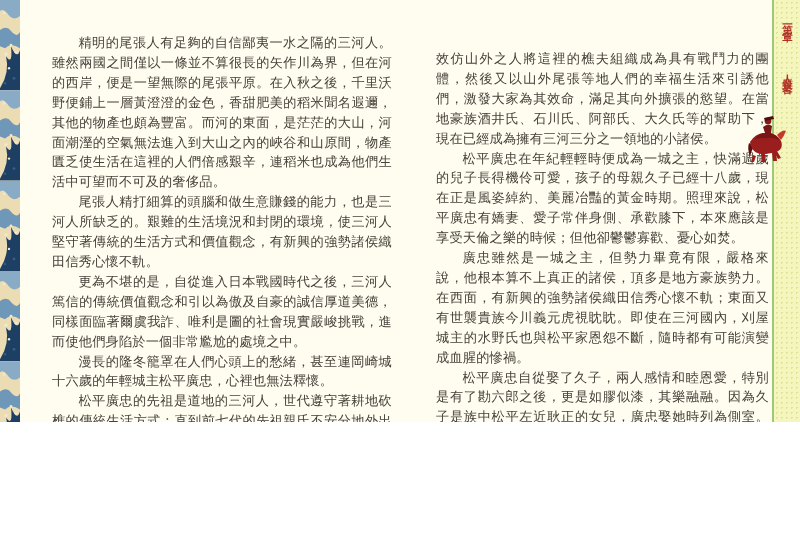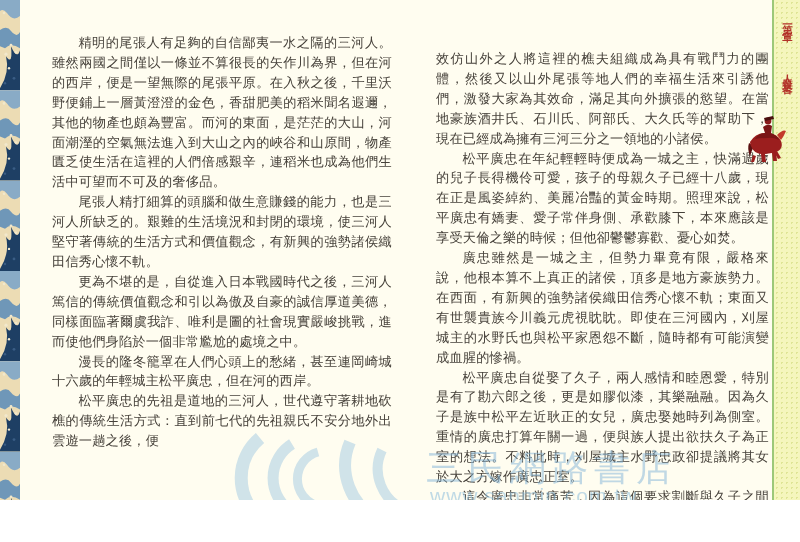--- a/index.html
+++ b/index.html
@@ -1,17 +1,17 @@
 <!DOCTYPE html>
 <html><head>
 <meta charset="utf-8">
 <style>
   html,body{margin:0;padding:0;}
   .spread{
-    position:relative;width:800px;height:500px;overflow:hidden;
+    position:relative;width:800px;height:422px;overflow:hidden;
     background:#fffdf0;
     font-family:"Liberation Serif","DejaVu Serif",serif;
   }
   
   .wave-border{position:absolute;left:0;top:0;width:20px;height:542px;}
   
   .page-col{position:absolute;top:33px;}
   .page-col.left{left:52px;width:340px;}
   .page-col.right{left:436px;width:333px;}
   p.para{
@@ -84,21 +84,21 @@
       <use href="#wmot" y="180"></use>
     <use href="#wmot" y="270"></use>
       <use href="#wmot" y="360"></use>
       <use href="#wmot" y="450"></use>
   </svg>
 
   <div class="page-col left">
       <p class="para">精明的尾張人有足夠的自信鄙夷一水之隔的三河人。雖然兩國之間僅以一條並不算很長的矢作川為界，但在河的西岸，便是一望無際的尾張平原。在入秋之後，千里沃野便鋪上一層黃澄澄的金色，香甜肥美的稻米聞名遐邇，其他的物產也頗為豐富。而河的東面，是茫茫的大山，河面潮溼的空氣無法進入到大山之內的峽谷和山原間，物產匱乏使生活在這裡的人們倍感艱辛，連稻米也成為他們生活中可望而不可及的奢侈品。</p>
       <p class="para">尾張人精打細算的頭腦和做生意賺錢的能力，也是三河人所缺乏的。艱難的生活境況和封閉的環境，使三河人堅守著傳統的生活方式和價值觀念，有新興的強勢諸侯織田信秀心懷不軌。</p>
       <p class="para">更為不堪的是，自從進入日本戰國時代之後，三河人篤信的傳統價值觀念和引以為傲及自豪的誠信厚道美德，同樣面臨著爾虞我詐、唯利是圖的社會現實嚴峻挑戰，進而使他們身陷於一個非常尷尬的處境之中。</p>
-      <p class="para">漫長的隆冬籠罩在人們心頭上的愁緒，甚至連岡崎城十六歲的年輕城主松平廣忠，但在河的西岸。</p>
+      <p class="para">漫長的隆冬籠罩在人們心頭上的愁緒，甚至連岡崎城十六歲的年輕城主松平廣忠，心裡也無法釋懷。</p>
       <p class="para">松平廣忠的先祖是道地的三河人，世代遵守著耕地砍樵的傳統生活方式：直到前七代的先祖親氏不安分地外出雲遊一趟之後，便</p>
     </div>
 
   <div class="page-col right">
       <p class="para no-indent">效仿山外之人將這裡的樵夫組織成為具有戰鬥力的團體，然後又以山外尾張等地人們的幸福生活來引誘他們，激發大家為其效命，滿足其向外擴張的慾望。在當地豪族酒井氏、石川氏、阿部氏、大久氏等的幫助下，現在已經成為擁有三河三分之一領地的小諸侯。</p>
       <p class="para">松平廣忠在年紀輕輕時便成為一城之主，快滿週歲的兒子長得機伶可愛，孩子的母親久子已經十八歲，現在正是風姿綽約、美麗冶豔的黃金時期。照理來說，松平廣忠有嬌妻、愛子常伴身側、承歡膝下，本來應該是享受天倫之樂的時候；但他卻鬱鬱寡歡、憂心如焚。</p>
       <p class="para">廣忠雖然是一城之主，但勢力畢竟有限，嚴格來說，他根本算不上真正的諸侯，頂多是地方豪族勢力。在西面，有新興的強勢諸侯織田信秀心懷不軌；東面又有世襲貴族今川義元虎視眈眈。即使在三河國內，刈屋城主的水野氏也與松平家恩怨不斷，隨時都有可能演變成血腥的慘禍。</p>
       <p class="para">松平廣忠自從娶了久子，兩人感情和睦恩愛，特別是有了勘六郎之後，更是如膠似漆，其樂融融。因為久子是族中松平左近耿正的女兒，廣忠娶她時列為側室。重情的廣忠打算年關一過，便與族人提出欲扶久子為正室的想法。不料此時，刈屋城主水野忠政卻提議將其女於大之方嫁作廣忠正室。</p>
       <p class="para">這令廣忠非常痛苦，因為這個要求割斷與久子之間的情誼和承諾；但他卻不能反抗，因為於大是敵人水野忠政的女兒。戰國時代的每一樁婚姻，都加上強烈的政治烙印，每一個出嫁的女人，不是被充作人質，就是當作間諜，全賴於男女雙方的實力和地位。現</p>
     </div>

